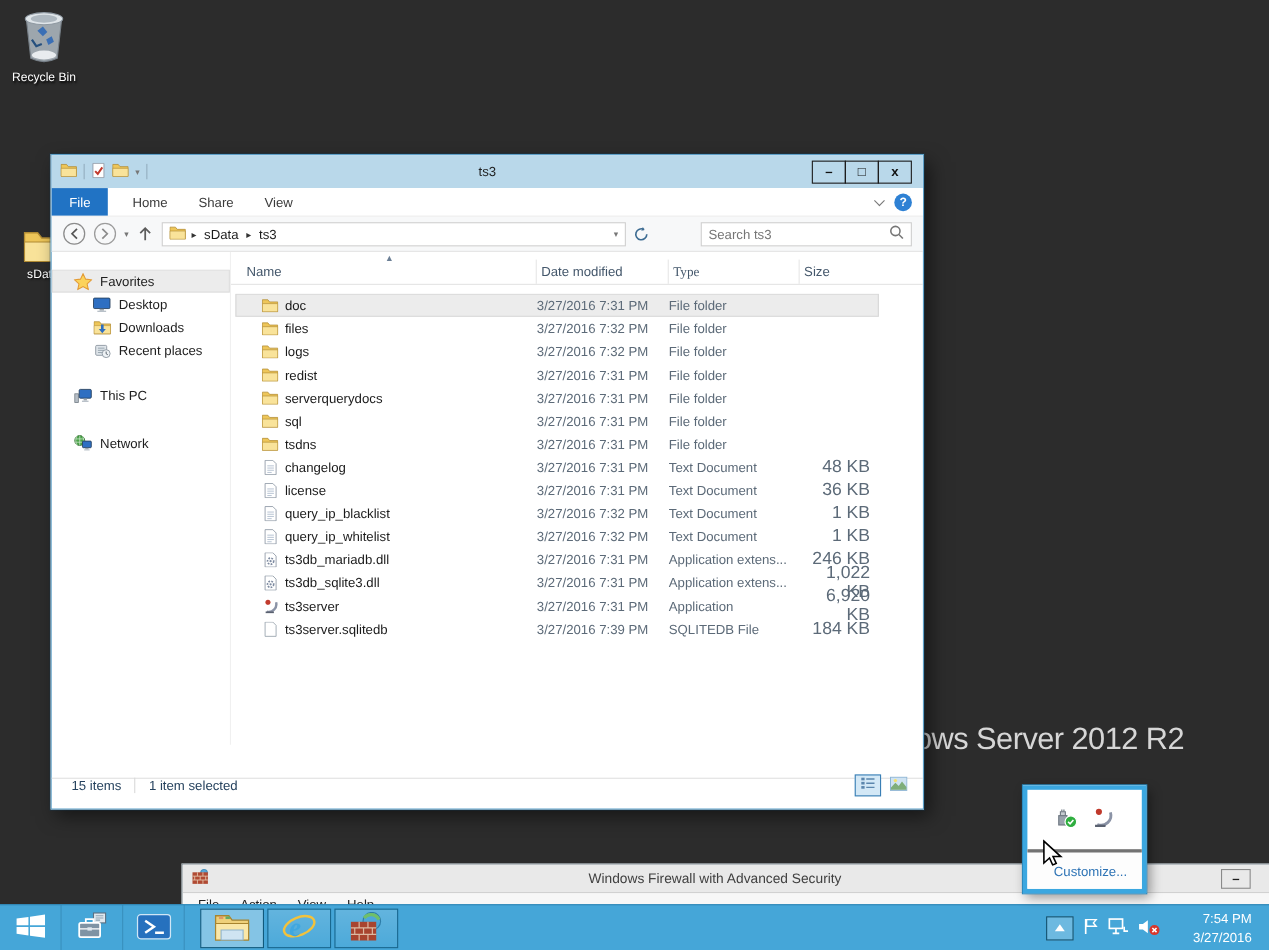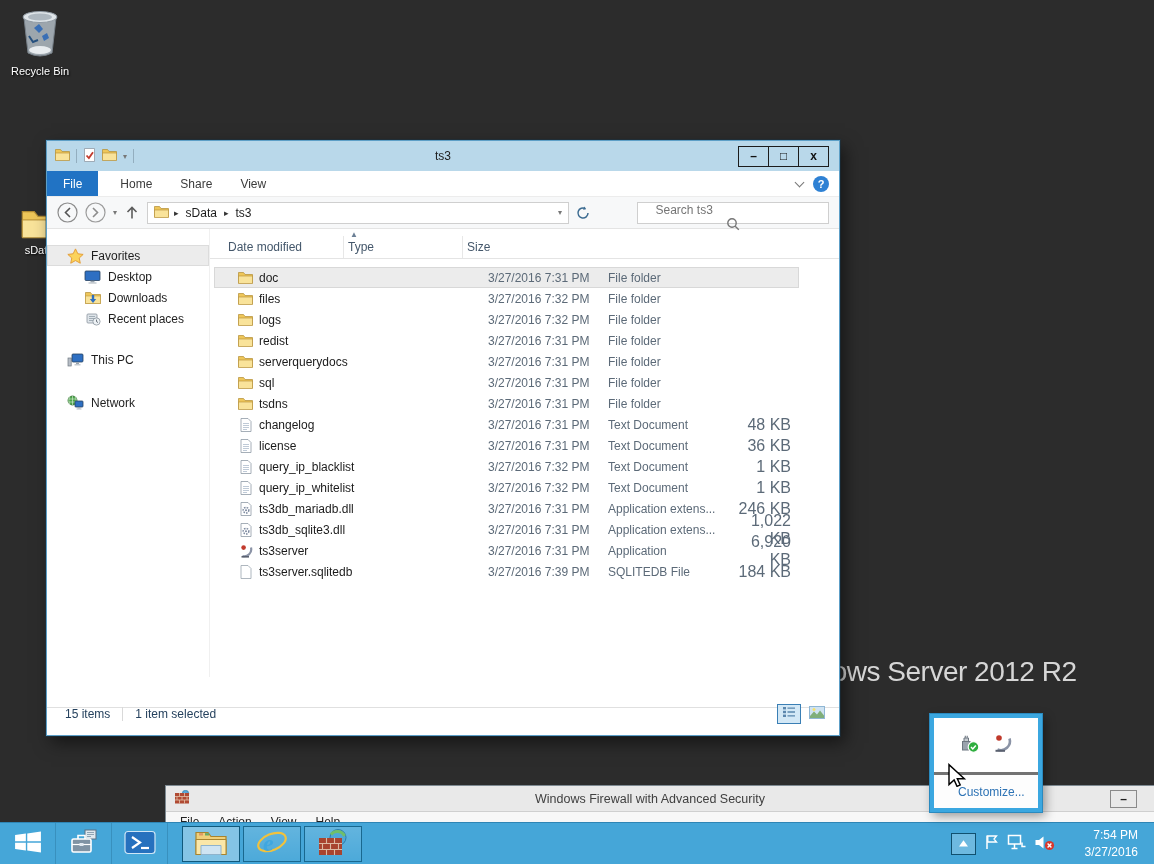--- a/index.html
+++ b/index.html
@@ -31,35 +31,35 @@
   .chev { width:7px; height:7px; border-right:1.5px solid #777; border-bottom:1.5px solid #777; transform:rotate(45deg); margin-top:-3px; }
   .help-btn { width:16px; height:16px; border-radius:50%; background:#2e81d4; color:#fff; font-weight:bold; font-size:11px; display:flex; align-items:center; justify-content:center; }
 
   .addr-row { height:32px; background:#f7f8f9; border-bottom:1px solid #e4e4e4; display:flex; align-items:center; padding:0 10px; gap:7px; flex:0 0 auto; }
   .navglyph { display:flex; align-items:center; }
   .tri-down { font-size:8px; color:#777; }
   .addr-box { width:422px; height:22px; background:#fff; border:1px solid #cfcfcf; display:flex; align-items:center; padding:0 6px; gap:5px; }
   .crumb-sep { font-size:9px; color:#333; }
   .crumb { font-size:12px; color:#1b1b1b; padding:0 2px; }
   .addr-box .spacer { flex:1; }
-  .search-box { margin-left:auto; width:192px; height:22px; background:#fff; border:1px solid #cfcfcf; display:flex; align-items:center; padding:0 6px;flex-direction:column; }
+  .search-box { margin-left:auto; width:192px; height:22px; background:#fff; border:1px solid #cfcfcf; display:flex; align-items:center; padding:0 6px; }
   .search-box input { flex:1; border:none; outline:none; font-size:12px; color:#555; font-family:"Liberation Sans",sans-serif; background:transparent; }
 
   .content { flex:1; display:flex; min-height:0; }
   .sidebar { width:162px; padding-top:16px; flex:0 0 auto; }
   .side-row { height:21px; display:flex; align-items:center; padding-left:20px; gap:7px; cursor:default; }
   .side-row.child { padding-left:37px; }
   .side-row.sel { background:#ececec; box-shadow:inset 0 0 0 1px #dcdcdc; }
   .slabel { font-size:12px; color:#1e1e1e; }
   .sicon { width:17px; display:flex; justify-content:center; }
 
   .list { flex:1; border-left:1px solid #f0f0f0; position:relative; overflow:hidden; }
   .list-header { height:30px; position:relative; border-bottom:1px solid #e4e4e4; display:flex; align-items:flex-end; padding-left:14px; }
   .hcell { font-size:12px; color:#44576b; height:22px; display:flex; align-items:center; border-right:1px solid #e7e7e7; }
-  .h-name { width:264px; } .h-date { width:120px; padding-left:4px; } .h-type { width:119px; padding-left:4px; } .h-size { width:64px; padding-left:4px; border-right:none; }
+  .h-name { width:264px; } .h-date { width:120px; padding-left:4px; } .h-type { width:119px; padding-left:4px;font-family:Liberation Serif, serif; } .h-size { width:64px; padding-left:4px; border-right:none; }
   .sort-arrow { position:absolute; top:1px; left:140px; font-size:8px; color:#6b7f95; }
   .rows { margin-top:8px; }
   .frow { height:21px; margin-left:4px; width:585px; display:flex; align-items:center; padding-left:24px; }
   .frow.sel { background:#ececec; box-shadow:inset 0 0 0 1px #d8d8d8; }
   .c-name { width:250px; display:flex; align-items:center; gap:6px; overflow:hidden; }
   .ficon { width:15px; display:flex; justify-content:center; flex:0 0 auto; }
   .fname { font-size:12px; color:#1b1b1b; white-space:nowrap; }
   .c-date, .c-type { font-size:12px; color:#5c6a78; white-space:nowrap; }
   .c-date { width:120px; } .c-type { width:119px; }
   .c-size { width:64px; text-align:right; font-size:16px; color:#5c6a78; }
@@ -267,20 +267,21 @@
               <rect x="10.5" y="12.2" width="3" height="1.3" fill="#9aa4ad"></rect>
               <rect x="9.5" y="13.5" width="5" height="1" fill="#b6bec6"></rect>
             </svg>
           </span>
           <span class="slabel">Network</span>
         </div>
       </div>
     <div class="list">
       <div class="list-header">
         <span class="sort-arrow">▲</span>
+        <div class="hcell h-name">Name</div>
         <div class="hcell h-date">Date modified</div>
         <div class="hcell h-type">Type</div>
         <div class="hcell h-size">Size</div>
       </div>
       <div class="rows">
           <div class="frow sel">
             <span class="c-name">
               <span class="ficon">
                 <svg width="15" height="13" viewBox="0 0 15 13">
                   <path d="M.5 1.5h5l1.6 2h7.4v8.5H.5z" fill="#eec659" stroke="#b28c34" stroke-width=".7"></path>

